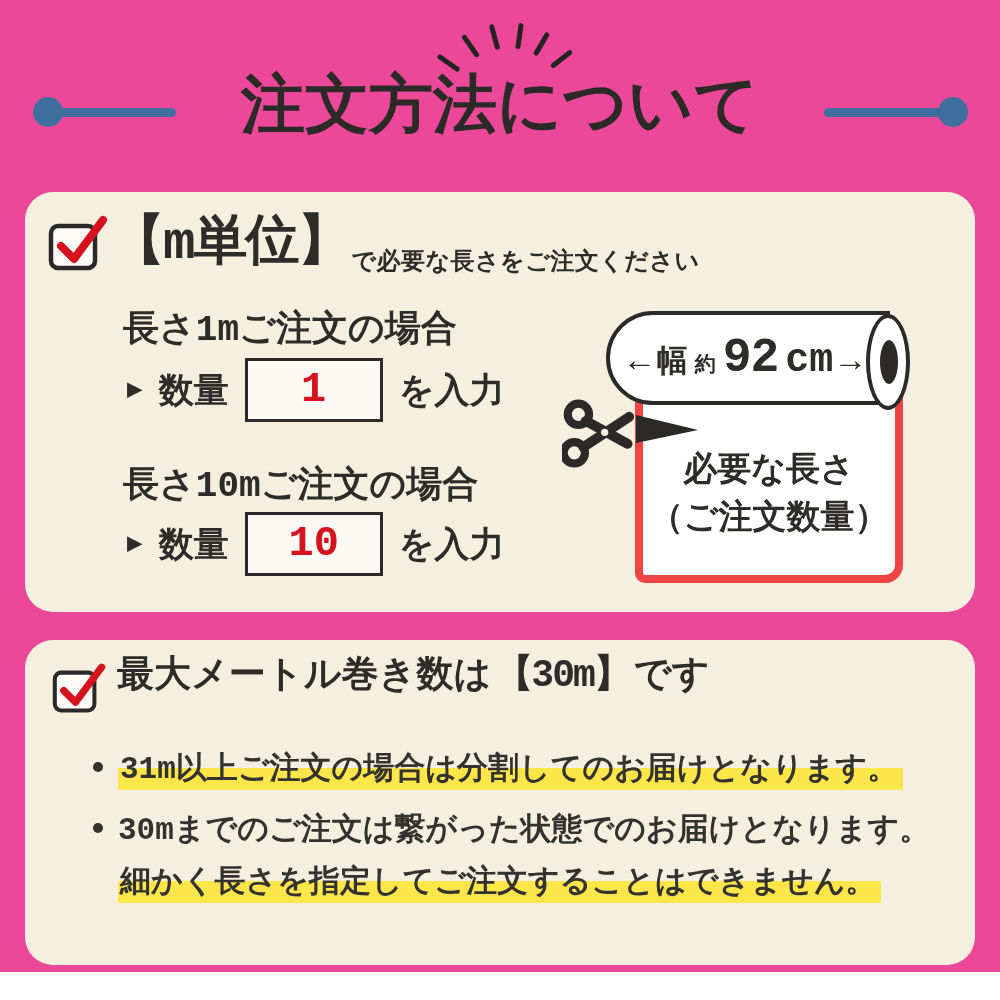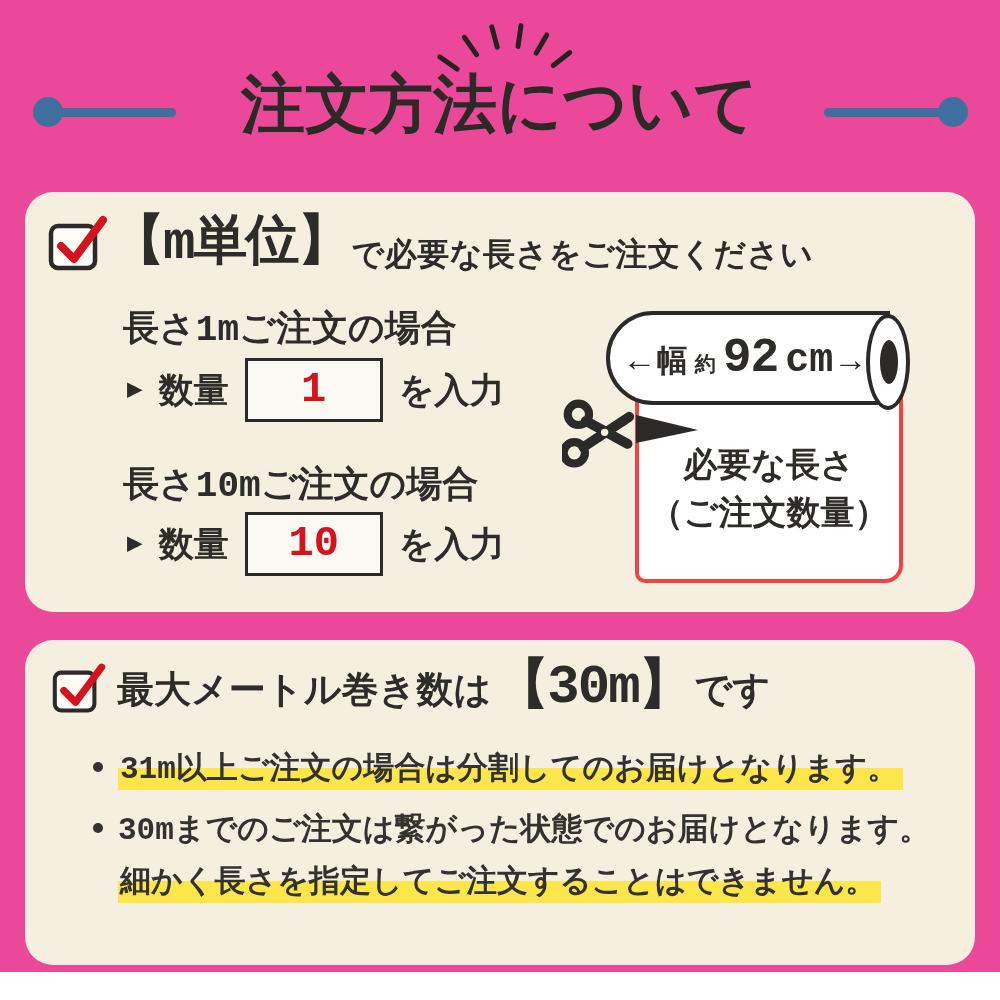--- a/index.html
+++ b/index.html
@@ -36,39 +36,39 @@
   .deco-dot.right{left:938px}
   
   .panel{position:absolute;left:25px;width:950px;background:var(--panel-bg);border-radius:28px}
   .panel-1{top:192px;height:420px}
   .panel-2{top:640px;height:325px}
   .checkbox{position:absolute;display:block}
   .checkbox svg{display:block}
   
   .p1-heading{position:absolute;left:86px;top:12px;display:flex;align-items:flex-end;gap:2px;white-space:nowrap}
   .h-bracket{font-size:54px;font-weight:900;letter-spacing:-2px}
-  .h-rest{font-size:32px;font-weight:800;letter-spacing:0.5px}
+  .h-rest{font-size:24px;font-weight:800;letter-spacing:0.5px}
   .case-label{position:absolute;left:98px;font-size:36px;font-weight:800;white-space:nowrap}
   .case-1-label{top:112px}
   .case-2-label{top:268px}
   .qty-row{position:absolute;left:102px;display:flex;align-items:center;gap:16px;white-space:nowrap}
   .qty-row-1{top:166px}
   .qty-row-2{top:320px}
   .tri{font-size:26px;line-height:1}
   .qty-label,.qty-suffix{font-size:35px;font-weight:800}
   .qty-box{
     width:138px;height:64px;background:#fbf9f3;border:3px solid #2b2a28;
     display:flex;align-items:center;justify-content:center;
     font-size:42px;font-weight:900;color:var(--accent-red);
   }
   
   .roll{position:absolute;left:515px;top:101px;width:420px;height:300px}
   .roll-sheet{
     position:absolute;left:95px;top:95px;width:268px;height:195px;background:#fff;
-    border:4px solid #ef4444;border-radius:6px 6px 18px 10px;z-index:1;
+    border:8px solid #ef4444;border-radius:6px 6px 18px 10px;z-index:1;
     display:flex;flex-direction:column;justify-content:flex-start;align-items:center;
     padding-top:52px;text-align:center;
   }
   .sheet-line{font-size:34px;font-weight:800;line-height:1.4;white-space:nowrap}
   .roll-body{
     position:absolute;left:66px;top:18px;width:284px;height:94px;background:#fff;
     border:4px solid #2b2a28;border-radius:47px 0 0 47px;z-index:2;
     display:flex;align-items:center;justify-content:center;
   }
   .rb-line{display:flex;align-items:baseline;gap:7px;padding-right:6px;white-space:nowrap}
@@ -83,21 +83,21 @@
   }
   .roll-core{position:absolute;left:340px;top:47px;width:18px;height:44px;background:#2b2a28;border-radius:50%;z-index:4}
   .scissors{position:absolute;left:22px;top:100px;width:82px;height:82px;z-index:5}
   .cut-arrow{
     position:absolute;left:96px;top:122px;width:0;height:0;z-index:5;
     border-top:15px solid transparent;border-bottom:13px solid transparent;border-left:62px solid #2b2a28;
   }
   
   .p2-heading{position:absolute;left:92px;top:8px;display:flex;align-items:baseline;gap:4px;white-space:nowrap}
   .h2-pre,.h2-post{font-size:37px;font-weight:800}
-  .h2-bracket{font-size:54px;font-weight:900;letter-spacing:-2px}
+  .h2-bracket{font-size:38px;font-weight:900;letter-spacing:-2px}
   .bullets{position:absolute;left:68px;top:104px;width:860px}
   .bullet{display:flex;gap:15px;font-size:31px;font-weight:800;line-height:1.7;color:#34322e}
   .bullet + .bullet{margin-top:8px}
   .bullet-dot{flex:none;width:10px;height:10px;border-radius:50%;background:#34322e;margin-top:18px}
   .hl{
     background-image:linear-gradient(transparent 42%, var(--highlight-yellow) 42%);
     padding:0 5px 3px 2px;
   }
 </style>
 </head>

